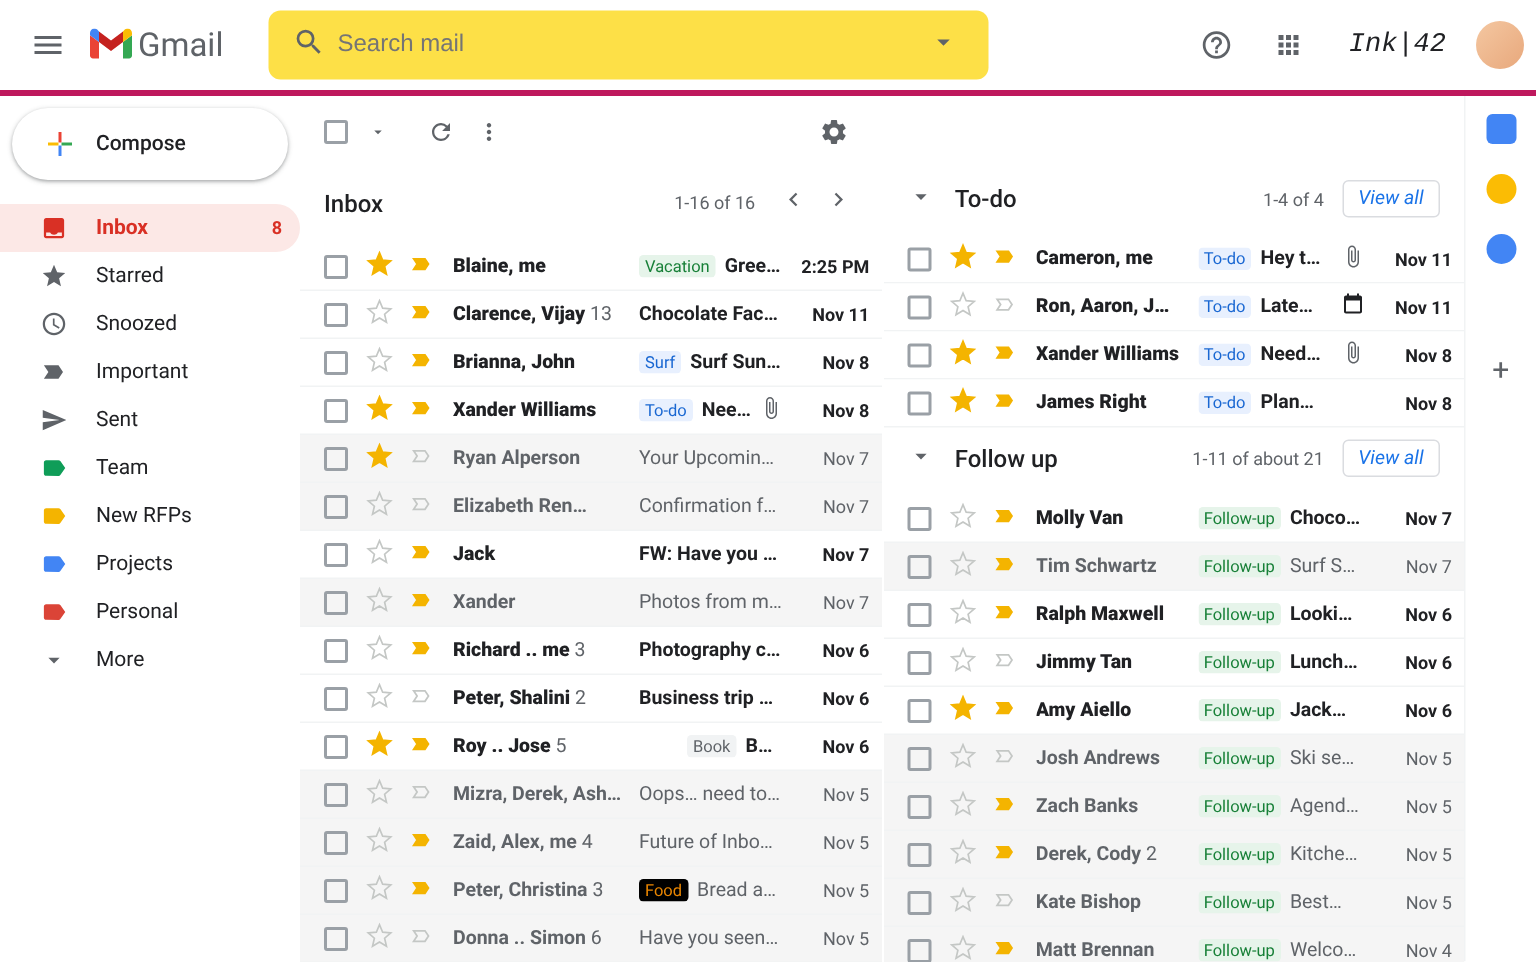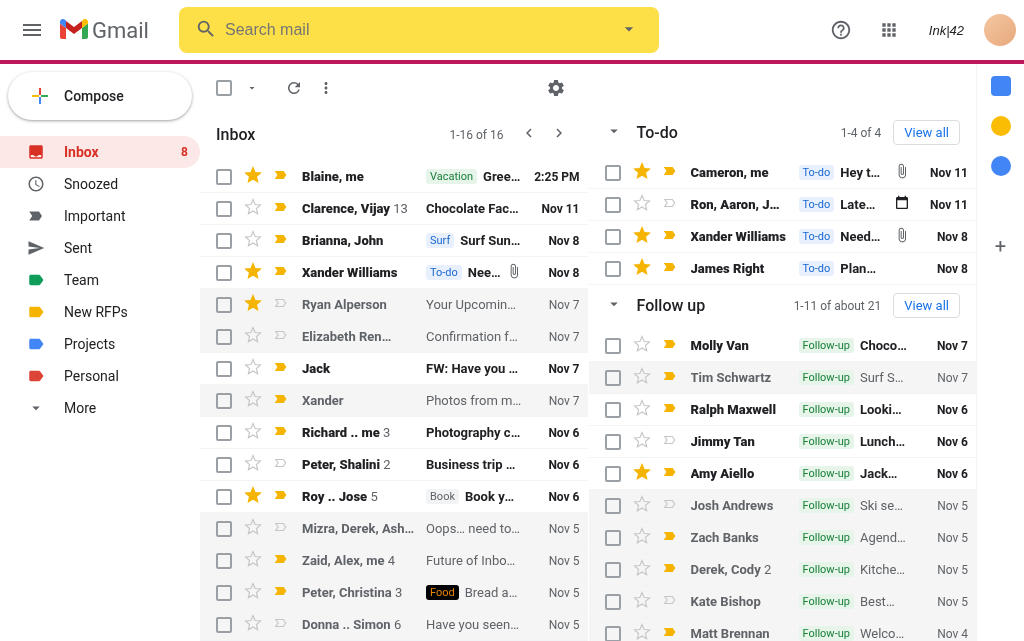--- a/index.html
+++ b/index.html
@@ -9,21 +9,21 @@
     .header { display: flex; align-items: center; padding: 8px 8px; height: 64px; border-bottom: 4px solid #be185d; }
     .menu-btn { width: 48px; height: 48px; display: flex; align-items: center; justify-content: center; border-radius: 50%; cursor: pointer; }
     .logo { display: flex; align-items: center; margin-left: 4px; margin-right: 30px; }
     .logo-text { font-size: 22px; color: #5f6368; margin-left: 4px; font-weight: 400; }
     .search-bar { flex: 1; max-width: 480px; height: 46px; background: #fde047; border-radius: 8px; display: flex; align-items: center; padding: 0 8px; }
     .search-icon { padding: 0 8px; color: #5f6368; }
     .search-input { flex: 1; border: none; background: transparent; font-size: 16px; color: #5f6368; outline: none; }
     .search-dropdown { padding: 0 12px; color: #5f6368; }
     .header-right { display: flex; align-items: center; margin-left: auto; gap: 8px; }
     .icon-btn { width: 40px; height: 40px; display: flex; align-items: center; justify-content: center; border-radius: 50%; cursor: pointer; color: #5f6368; }
-    .brand-logo { font-family: Liberation Sans, sans-serif; font-style: italic; font-size: 13px; padding: 0 12px; }
+    .brand-logo { font-family: Liberation Mono, monospace; font-style: italic; font-size: 18px; padding: 0 12px; }
     .avatar { width: 32px; height: 32px; border-radius: 50%; background: linear-gradient(135deg, #f4c7a1, #e8a87c); }
     
     
     .main { display: flex; height: calc(641px - 64px); }
     
     
     .sidebar { width: 200px; padding: 8px 0; }
     .compose-btn { display: flex; align-items: center; gap: 12px; margin: 0 8px 16px; padding: 0 20px; height: 48px; border-radius: 24px; background: #fff; box-shadow: 0 1px 2px 0 rgba(60,64,67,.3), 0 1px 3px 1px rgba(60,64,67,.15); cursor: pointer; font-weight: 500; }
     .nav-item { display: flex; align-items: center; padding: 0 12px 0 26px; height: 32px; border-radius: 0 16px 16px 0; cursor: pointer; color: #202124; }
     .nav-item.active { background: #fce8e6; color: #d93025; font-weight: 700; }
@@ -41,39 +41,39 @@
     .toolbar .checkbox-combo { display: flex; align-items: center; gap: 2px; margin-right: 20px; }
     .toolbar-right { margin-left: auto; }
     
     
     .section-header { display: flex; align-items: center; padding: 8px 16px 12px; }
     .section-title { font-size: 16px; font-weight: 500; flex: 1; }
     .section-count { font-size: 12px; color: #5f6368; margin-right: 12px; }
     .section-nav { display: flex; gap: 4px; }
     .section-nav-btn { padding: 4px; color: #5f6368; cursor: pointer; }
     .chevron-btn { width: 20px; color: #5f6368; margin-right: 12px; }
-    .view-all { border: 1px solid #dadce0; padding: 4px 10px; border-radius: 4px; font-size: 13px; color: #1a73e8; cursor: pointer; }
+    .view-all { border: 1px solid #dadce0; padding: 4px 10px; border-radius: 4px; font-size: 13px; color: #1a73e8; cursor: pointer; font-style: italic; }
     
     
     .email-row { display: flex; align-items: center; padding: 0 8px 0 16px; height: 32px; border-bottom: 1px solid #f1f3f4; cursor: pointer; min-width: 0; }
     .email-row.unread { background: #fff; }
     .email-row.unread .sender, .email-row.unread .subject, .email-row.unread .date { font-weight: 700; }
     .email-row.read { background: #f5f5f5; }
     .email-row.read .sender, .email-row.read .subject, .email-row.read .date { color: #5f6368; }
     .checkbox { width: 16px; height: 16px; border: 2px solid #9aa0a6; border-radius: 2px; margin-right: 12px; flex-shrink: 0; }
     .star { width: 20px; margin-right: 10px; color: #dadce0; flex-shrink: 0; }
     .important { width: 16px; margin-right: 12px; flex-shrink: 0; }
     .sender { width: 124px; font-size: 13px; white-space: nowrap; overflow: hidden; text-overflow: ellipsis; flex-shrink: 0; }
     .sender .count { font-weight: 400; color: #5f6368; }
     .subject-cell { flex: 1; display: flex; align-items: center; gap: 6px; min-width: 0; overflow: hidden; }
     .tag { font-size: 11px; padding: 1px 4px; border-radius: 3px; white-space: nowrap; flex-shrink: 0; }
     .tag.vacation { background: #e6f4ea; color: #188038; }
     .tag.surf { background: #e8f0fe; color: #1967d2; }
     .tag.todo { background: #e8f0fe; color: #1967d2; }
-    .tag.book { background: #f1f3f4; color: #5f6368; }
+    .tag.book { background: #f1f3f4; color: #5f6368; margin-left: 32px; }
     .tag.followup { background: #e6f4ea; color: #188038; }
     .tag.food { background: #000000; color: #ea8600; }
     .subject { font-size: 13px; white-space: nowrap; overflow: hidden; text-overflow: ellipsis; }
     .attach { width: 16px; color: #5f6368; flex-shrink: 0; }
     .date { width: 50px; text-align: right; font-size: 12px; margin-left: 8px; flex-shrink: 0; }
     
     
     .right-rail { width: 48px; display: flex; flex-direction: column; align-items: center; padding: 12px 0; gap: 20px; border-left: 1px solid #f1f3f4; }
     .rail-icon { width: 20px; height: 20px; border-radius: 4px; cursor: pointer; }
     .rail-plus { width: 20px; height: 20px; color: #5f6368; cursor: pointer; font-size: 20px; display:flex; align-items:center; justify-content:center; }
@@ -150,20 +150,28 @@
             <svg width="18" height="18" viewBox="0 0 24 24">
               <path fill="currentColor" d="M19 3H5c-1.1 0-2 .9-2 2v14c0 1.1.9 2 2 2h14c1.1 0 2-.9 2-2V5c0-1.1-.9-2-2-2zm0 16H5v-3h3.56c.69 1.19 1.97 2 3.45 2s2.75-.81 3.45-2H19v3z"></path>
             </svg>
           </span>
     <span class="nav-label">Inbox</span>
     <span class="nav-count">8</span>
         </div>
         <div class="nav-item">
           <span class="nav-icon">
             <svg width="18" height="18" viewBox="0 0 24 24">
+              <path fill="#5f6368" d="M12 17.27L18.18 21l-1.64-7.03L22 9.24l-7.19-.61L12 2 9.19 8.63 2 9.24l5.46 4.73L5.82 21z"></path>
+            </svg>
+          </span>
+    <span class="nav-label">Starred</span>
+    </div>
+        <div class="nav-item">
+          <span class="nav-icon">
+            <svg width="18" height="18" viewBox="0 0 24 24">
               <path fill="#5f6368" d="M11.99 2C6.47 2 2 6.48 2 12s4.47 10 9.99 10C17.52 22 22 17.52 22 12S17.52 2 11.99 2zM12 20c-4.42 0-8-3.58-8-8s3.58-8 8-8 8 3.58 8 8-3.58 8-8 8zm.5-13H11v6l5.25 3.15.75-1.23-4.5-2.67z"></path>
             </svg>
           </span>
     <span class="nav-label">Snoozed</span>
     </div>
         <div class="nav-item">
           <span class="nav-icon">
             <svg width="18" height="18" viewBox="0 0 24 24">
               <path fill="#5f6368" d="M3 6l4 6-4 6h13l4-6-4-6H3z"></path>
             </svg>

